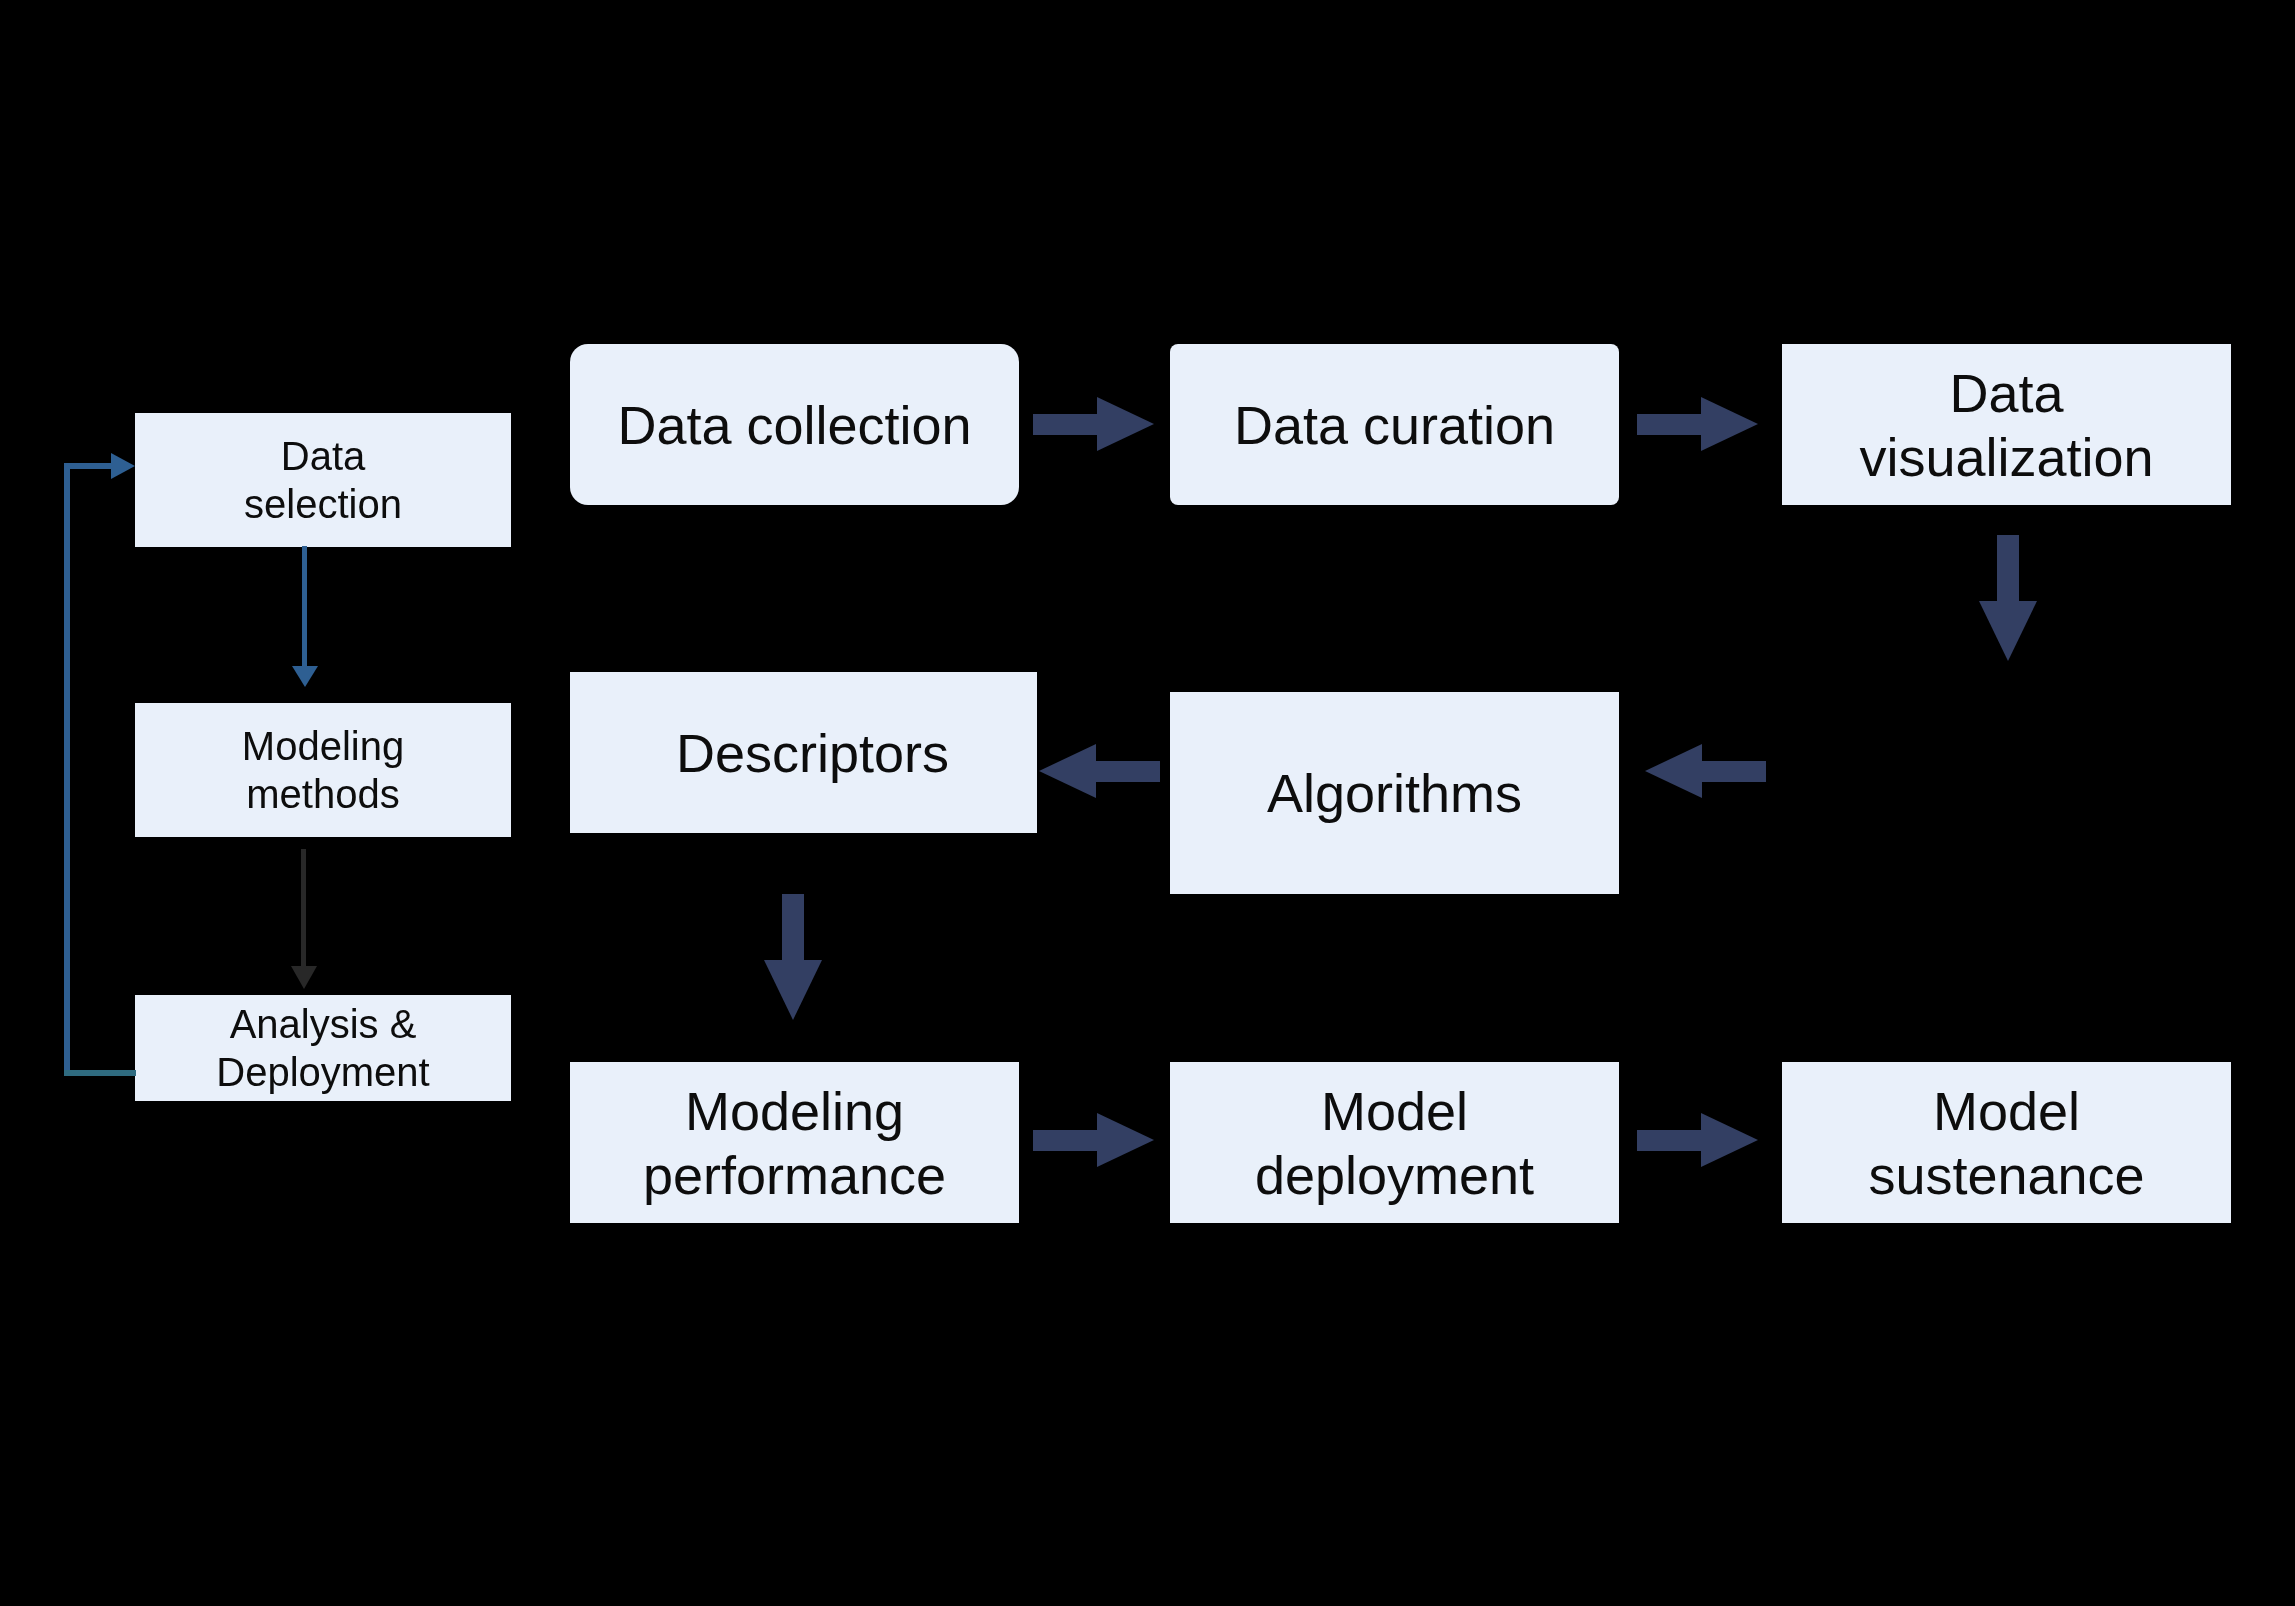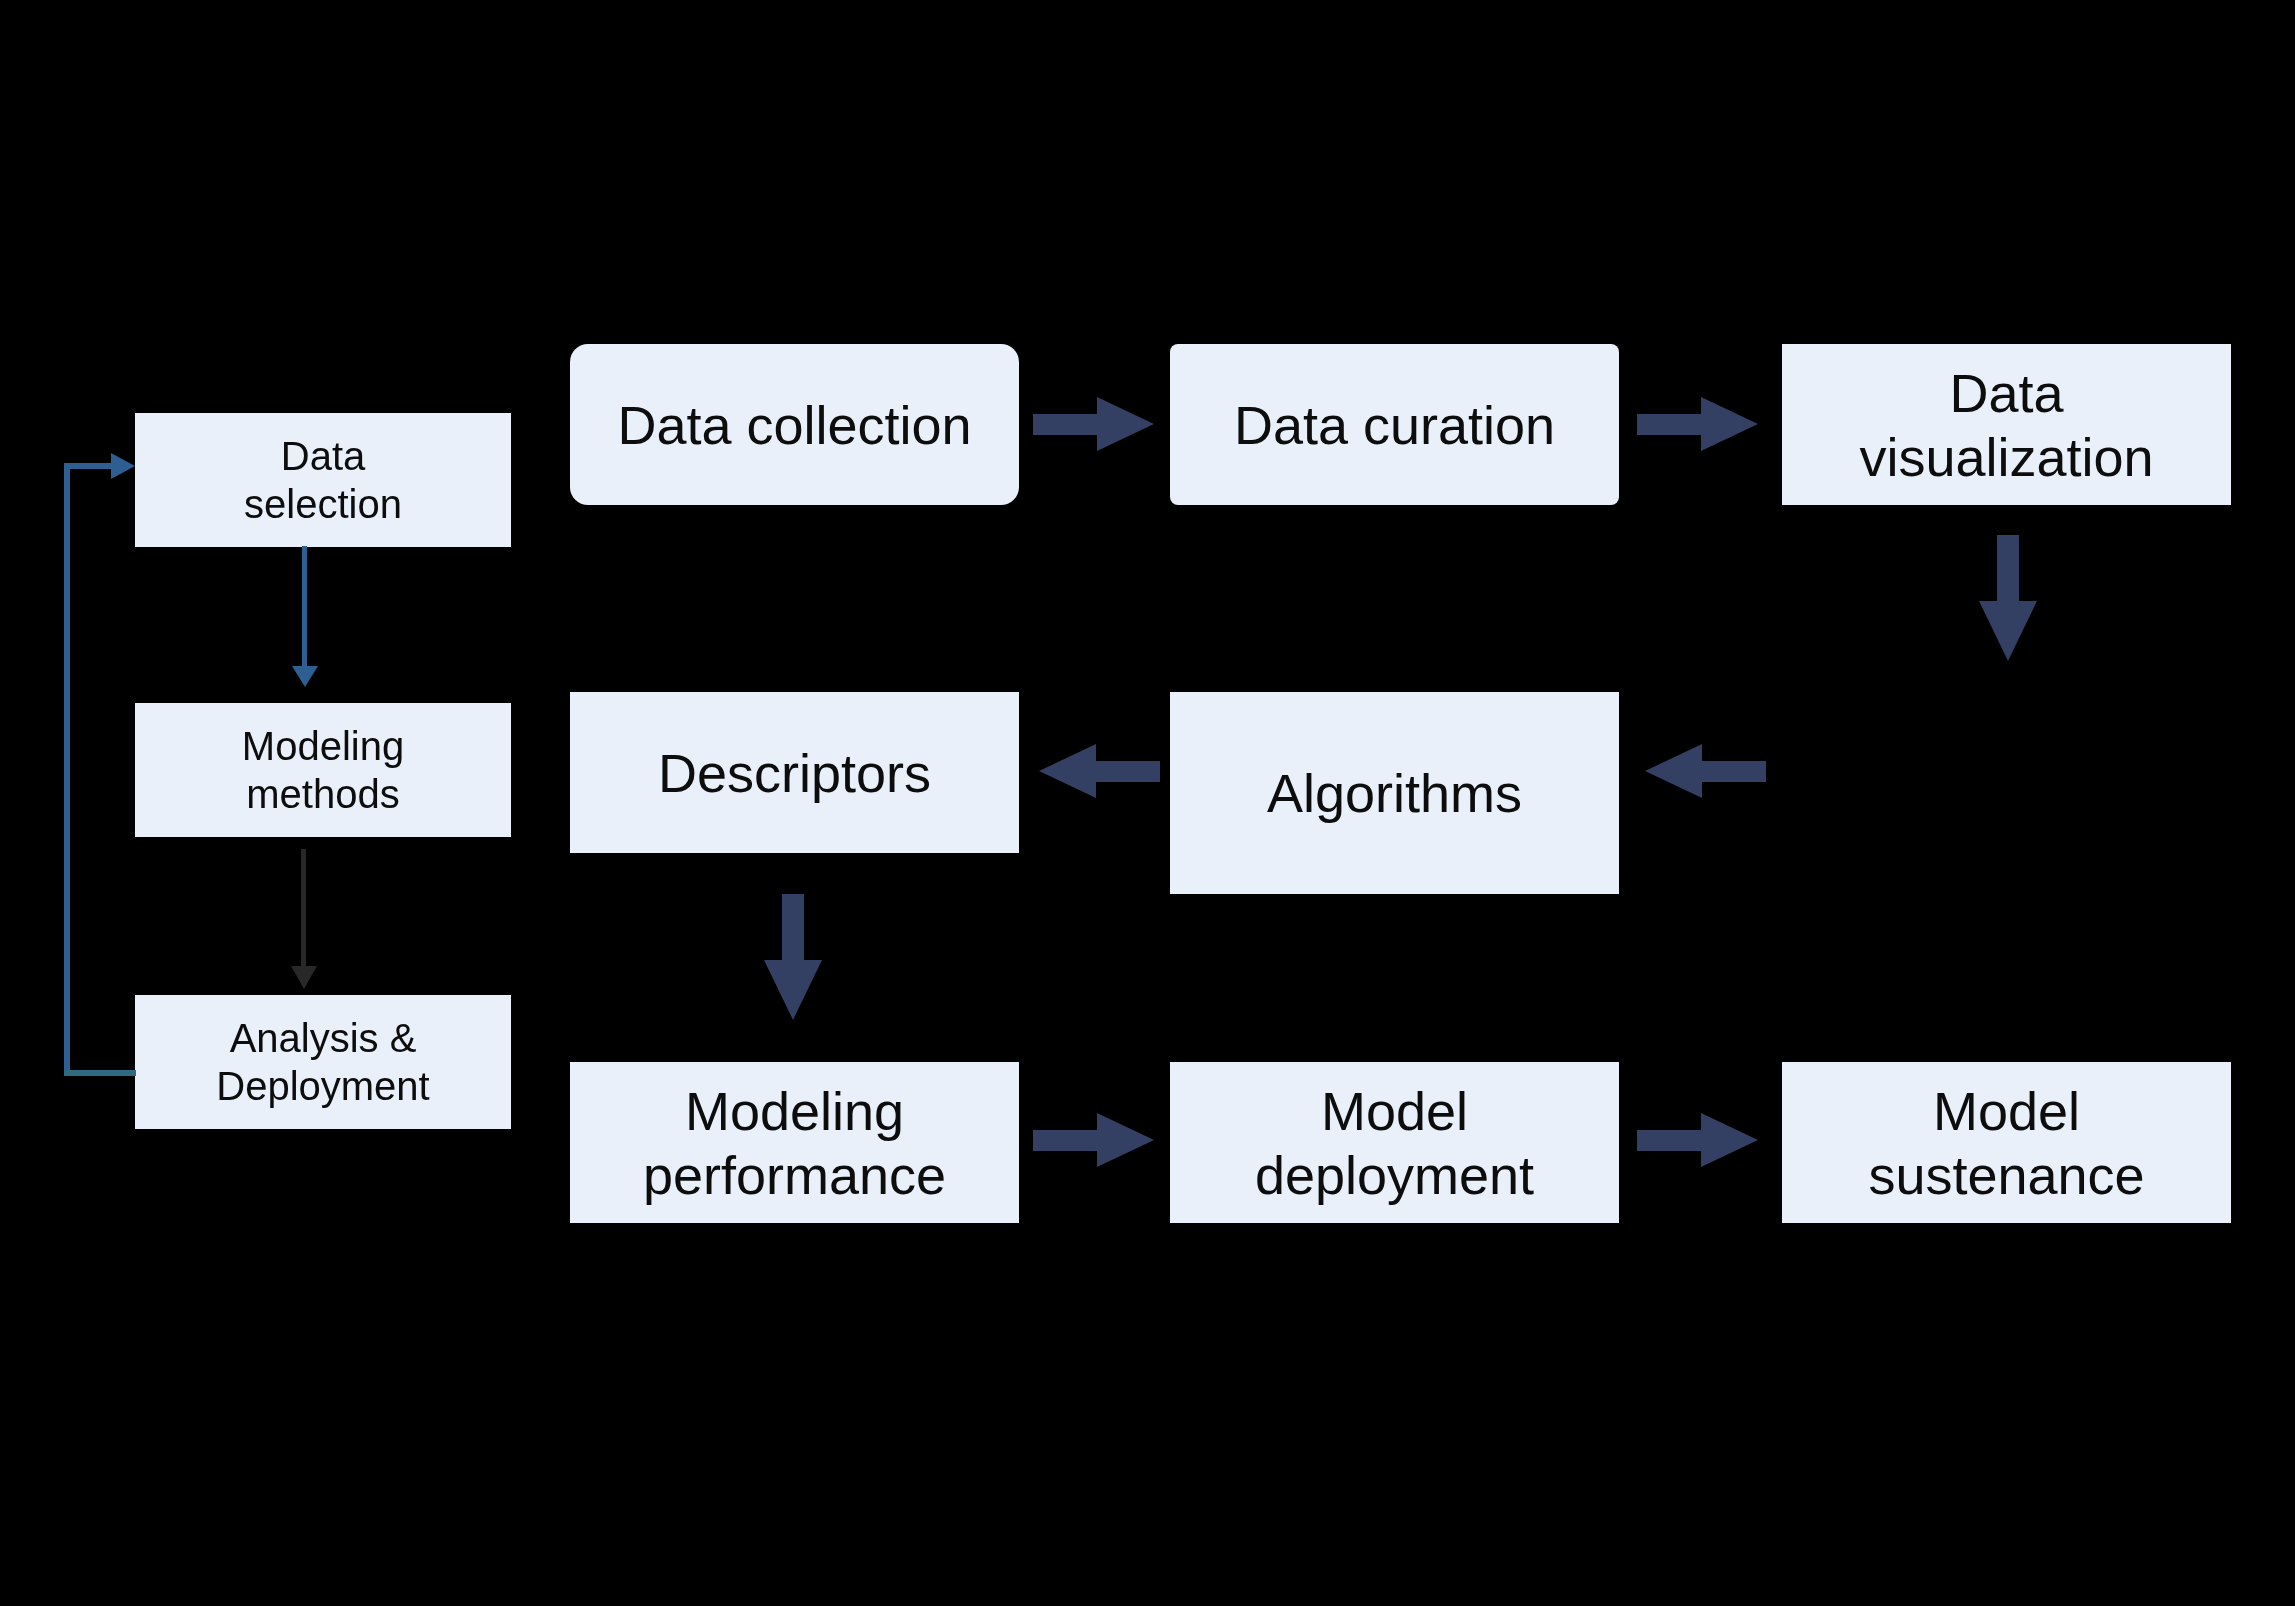--- a/index.html
+++ b/index.html
@@ -61,29 +61,29 @@
 </style>
 </head>
 <body>
 
 <div id="canvas">
 
   <div class="box side" style="left:135px; top:413px; width:376px; height:134px;">Data
 selection</div>
   <div class="box side" style="left:135px; top:703px; width:376px; height:134px;">Modeling
 methods</div>
-  <div class="box side" style="left:135px; top:995px; width:376px; height:134px;">Analysis &amp;
+  <div class="box side" style="left:135px; top:995px; width:376px; height:106px;">Analysis &amp;
 Deployment</div>
 
   <div class="box main" style="left:570px; top:344px; width:449px; height:161px;border-radius:18px;">Data collection</div>
   <div class="box main" style="left:1170px; top:344px; width:449px; height:161px;border-radius:8px;">Data curation</div>
   <div class="box main" style="left:1782px; top:344px; width:449px; height:161px;">Data
 visualization</div>
 
-  <div class="box main" style="left:570px; top:692px; width:449px; height:161px;">Descriptors</div>
+  <div class="box main" style="left:570px; top:672px; width:449px; height:161px;padding-left:18px;">Descriptors</div>
   <div class="box main" style="left:1170px; top:692px; width:449px; height:202px;">Algorithms</div>
 
   <div class="box main" style="left:570px; top:1062px; width:449px; height:161px;">Modeling
 performance</div>
   <div class="box main" style="left:1170px; top:1062px; width:449px; height:161px;">Model
 deployment</div>
   <div class="box main" style="left:1782px; top:1062px; width:449px; height:161px;">Model
 sustenance</div>
 
   <div class="barrow right" style="left:1033px; top:397px;">

